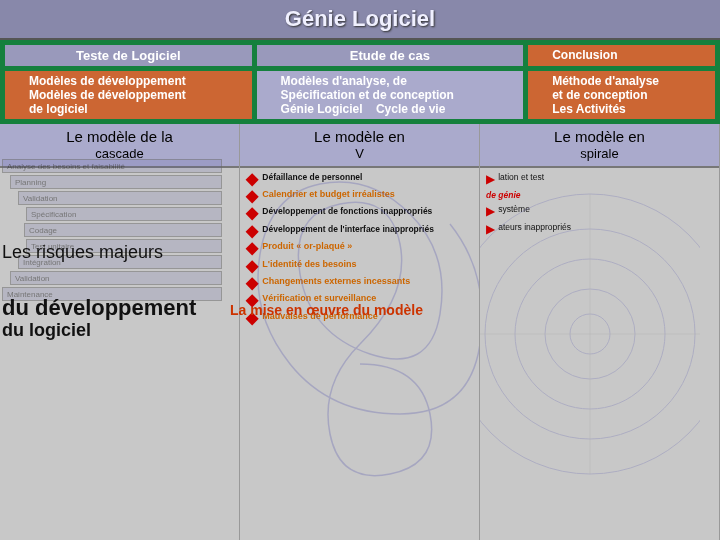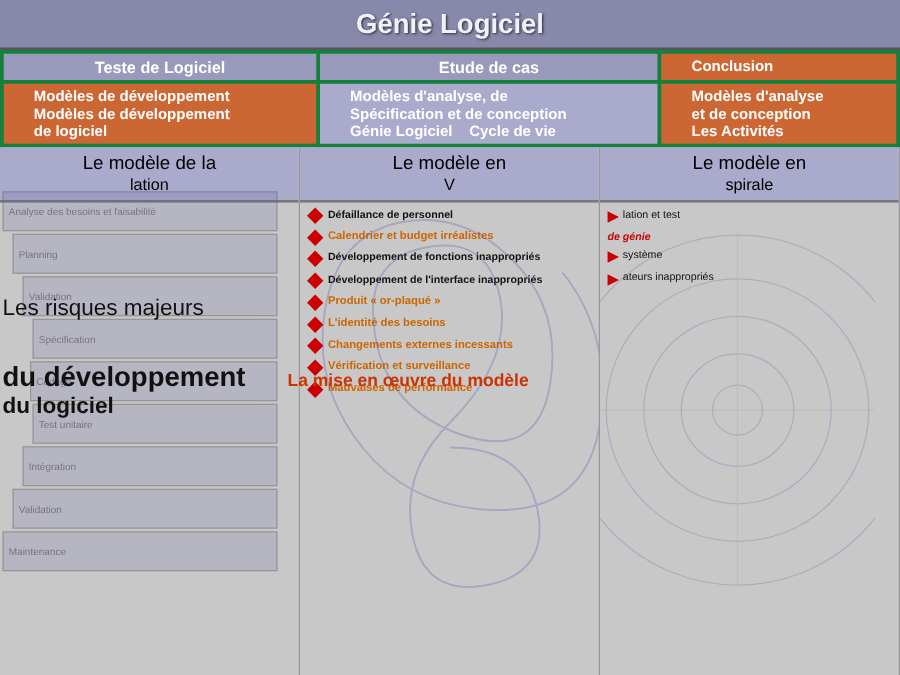--- a/index.html
+++ b/index.html
@@ -26,21 +26,21 @@
       text-shadow: 1px 1px 2px #333;
     }
 
     
     #nav-table {
       width: 100%;
       border-collapse: collapse;
       background: #aaaacc;
     }
     #nav-table td {
-      border: 3px solid #15803d;
+      border: 5px solid #15803d;
       padding: 3px 24px;
       font-size: 12px;
       color: #fff;
       font-weight: bold;
       vertical-align: top;
       margin-left: 38px;
     }
     #nav-table td.active {
       background: #cc6633;
       color: #ffffff;
@@ -178,21 +178,21 @@
 
     
     .waterfall {
       position: absolute;
       top: 35px;
       left: 2px;
       width: 220px;
       opacity: 0.5;
     }
     .wf-step {
-      height: 32px;
+      height: 14px;
       margin-bottom: 2px;
       background: rgba(80, 80, 160, 0.3);
       border: 1px solid #666;
       display: flex;
       align-items: center;
       padding-left: 4px;
       font-size: 8px;
       color: #222;
     }
 
@@ -241,34 +241,34 @@
       <span>de logiciel</span>
     </td>
     <td>
       <span>Modèles d'analyse, de</span><br>
       <span>Spécification et de conception</span><br>
       <span>Génie Logiciel</span>
       &nbsp;&nbsp;
       <span>Cycle de vie</span>
     </td>
     <td class="conclusion-cell">
-      <span>Modèles d'analyse</span><br>
+      <span>Méthode d'analyse</span><br>
       <span>et de conception</span><br>
       <span>Les Activités</span>
     </td>
   </tr>
 </tbody>
   </table>
 
 <div id="main-content">
 
   <div class="col">
     <div class="col-header cascade-header">
       <div>Le modèle de la</div>
-      <div class="sub">lation</div>
+      <div class="sub">cascade</div>
     </div>
 
     <div class="waterfall">
       <div class="wf-step">Analyse des besoins et faisabilité</div>
       <div class="wf-step" style="margin-left:8px">Planning</div>
       <div class="wf-step" style="margin-left:16px">Validation</div>
       <div class="wf-step" style="margin-left:24px">Spécification</div>
       <div class="wf-step" style="margin-left:22px">Codage</div>
       <div class="wf-step" style="margin-left:24px">Test unitaire</div>
       <div class="wf-step" style="margin-left:16px">Intégration</div>

